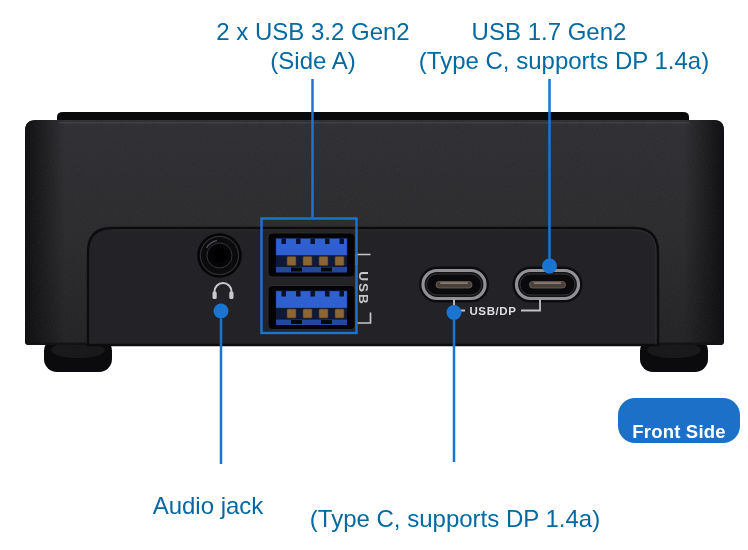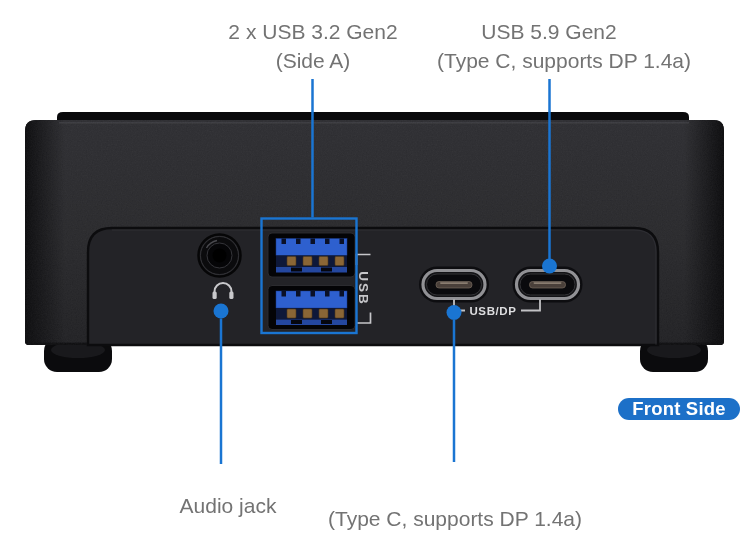--- a/index.html
+++ b/index.html
@@ -2,24 +2,24 @@
 <html><head>
 <meta charset="utf-8">
 <style>
   html,body{margin:0;padding:0;background:#fff;}
   #stage{
     position:relative;width:748px;height:550px;background:#ffffff;overflow:hidden;
     font-family:"Liberation Sans",sans-serif;
   }
   .lbl-line{
     position:absolute;transform:translateX(-50%);white-space:nowrap;
-    font-size:21px;line-height:29px;color:#737373;text-align:left;
+    font-size:24px;line-height:29px;color:#0369a1;text-align:left;
   }
   #badge{
-    position:absolute;left:618px;top:398px;width:122px;height:22px;
+    position:absolute;left:618px;top:398px;width:122px;height:45px;
     background:#1c70c8;border-radius:17px;display:flex;align-items:flex-end;justify-content:center;
   }
   #badge span{
     color:#ffffff;font-size:18.5px;font-weight:bold;letter-spacing:.2px;
   }
   svg{position:absolute;left:0;top:0;}
   svg text{font-family:"Liberation Sans",sans-serif;}
 </style>
 </head>
 <body>
@@ -172,24 +172,24 @@
       <line x1="454" y1="320" x2="454" y2="462" stroke-width="2.5"></line>
       <circle cx="549.5" cy="266" r="7.5" fill="#1a75d2" stroke="none"></circle>
       <circle cx="221" cy="311" r="7.5" fill="#1a75d2" stroke="none"></circle>
       <circle cx="454" cy="312.5" r="7.5" fill="#1a75d2" stroke="none"></circle>
     </g>
   </svg>
 
   <div class="lbl-line" style="left:313px;top:17px">2 x USB 3.2 Gen2</div>
   <div class="lbl-line" style="left:313px;top:46px">(Side A)</div>
 
-  <div class="lbl-line" style="left:549px;top:17px">USB 5.9 Gen2</div>
+  <div class="lbl-line" style="left:549px;top:17px">USB 1.7 Gen2</div>
   <div class="lbl-line" style="left:564px;top:46px">(Type C, supports DP 1.4a)</div>
 
-  <div class="lbl-line" style="left:228px;top:491px">Audio jack</div>
+  <div class="lbl-line" style="left:208px;top:491px">Audio jack</div>
 
   <div class="lbl-line" style="left:455px;top:504px">(Type C, supports DP 1.4a)</div>
 
   <div id="badge">
     <span>Front Side</span>
   </div>
 
 </div>
 
 </body></html>

